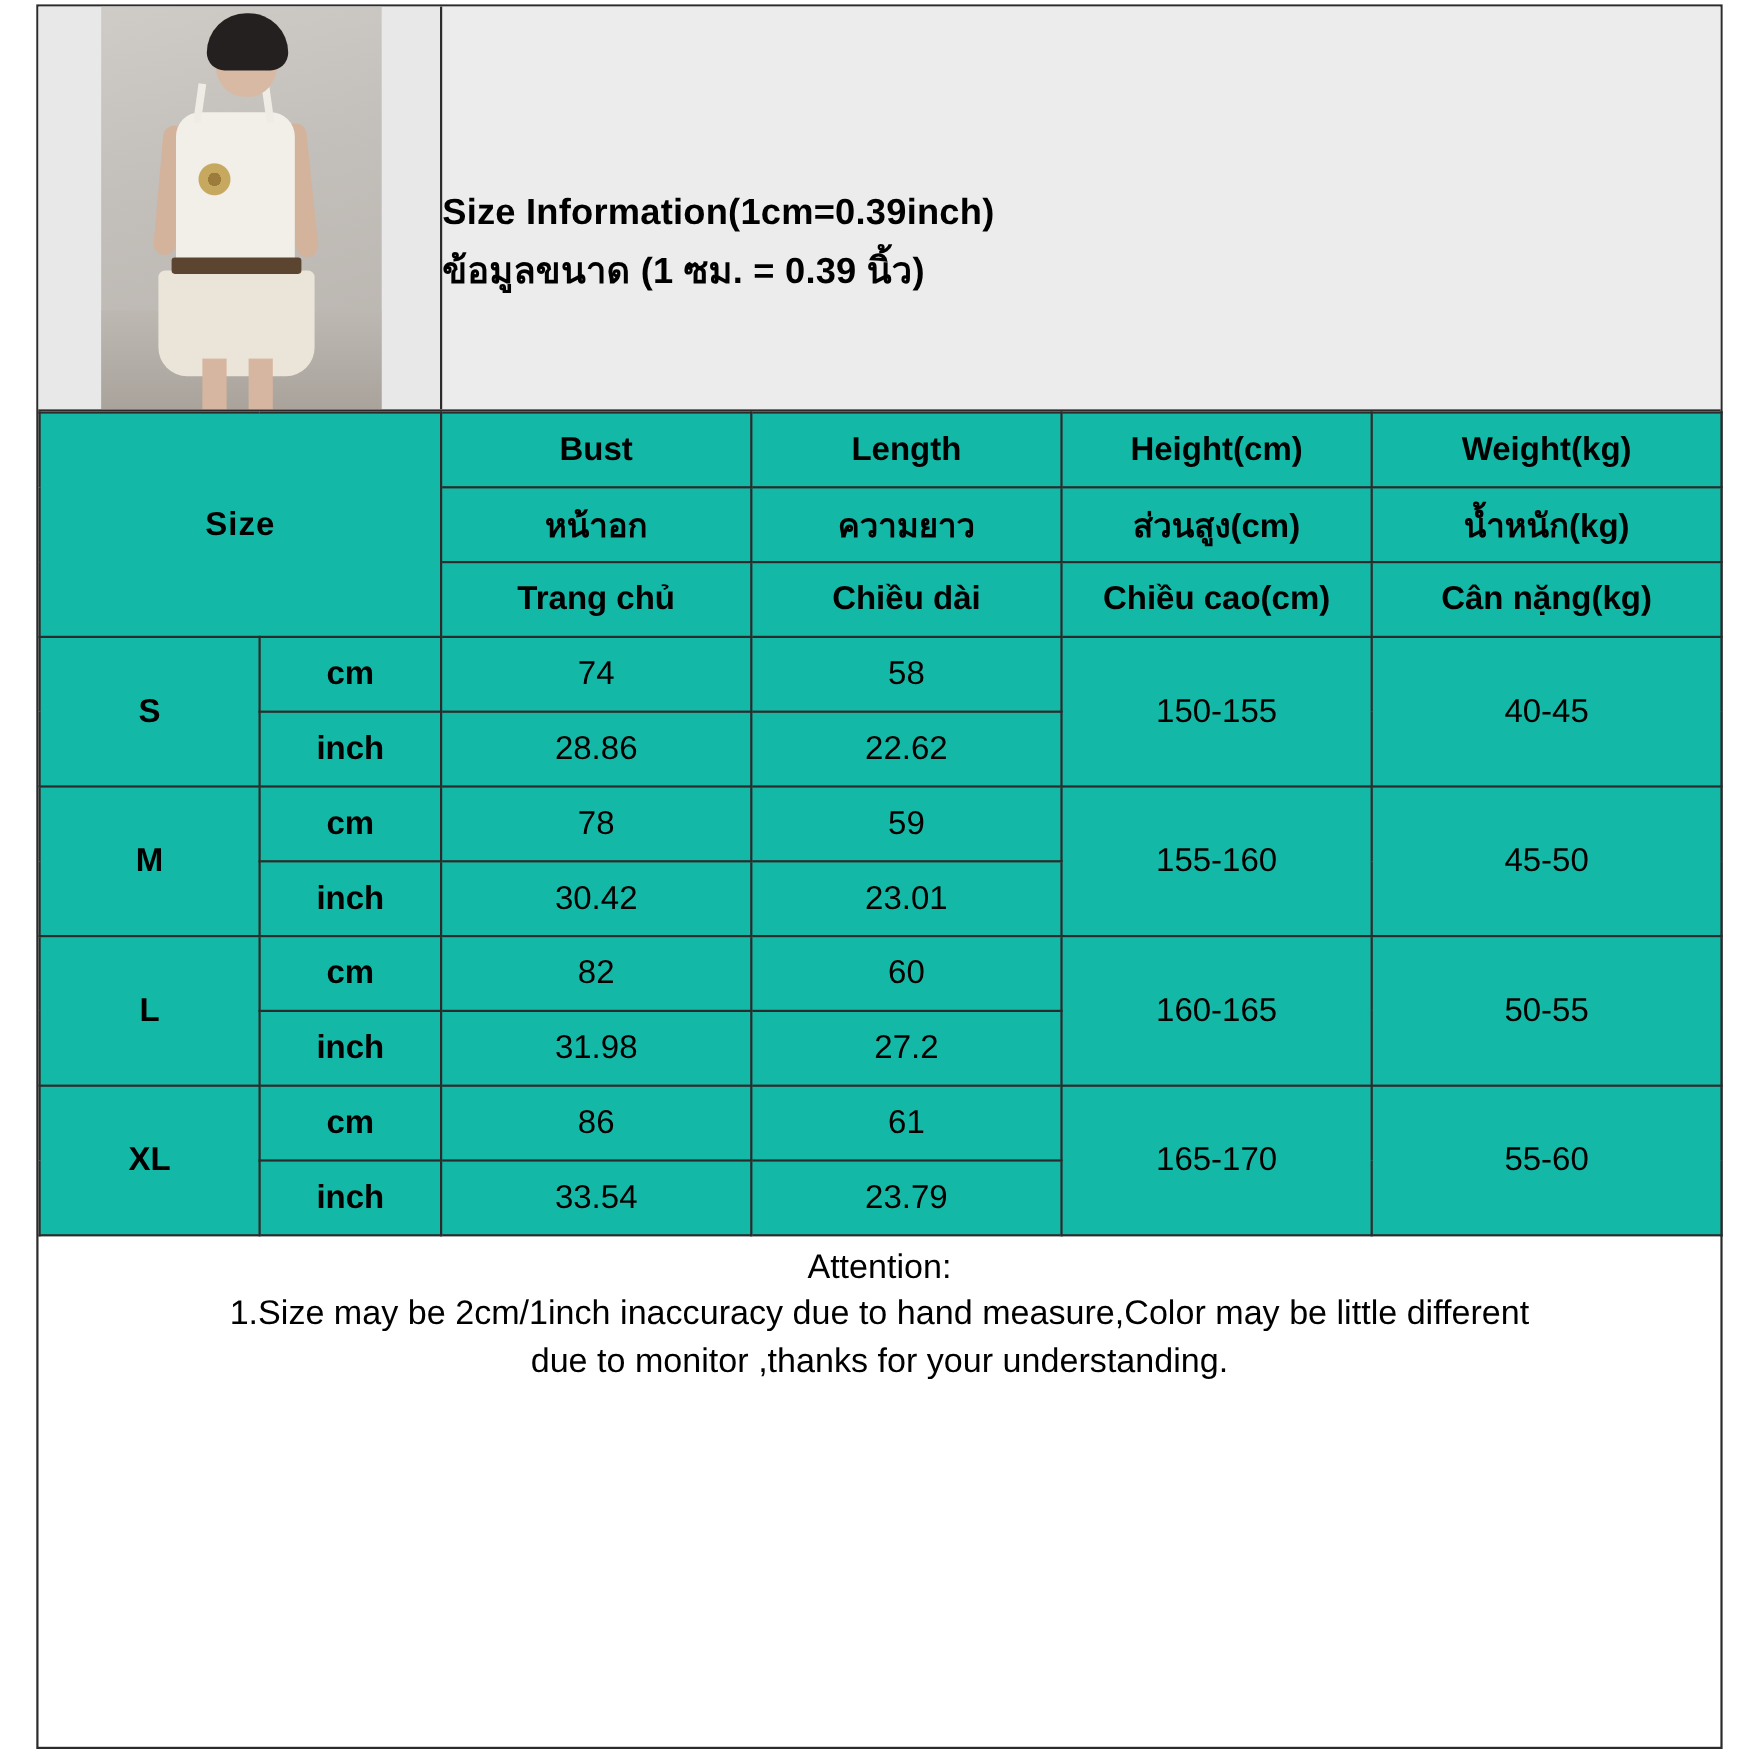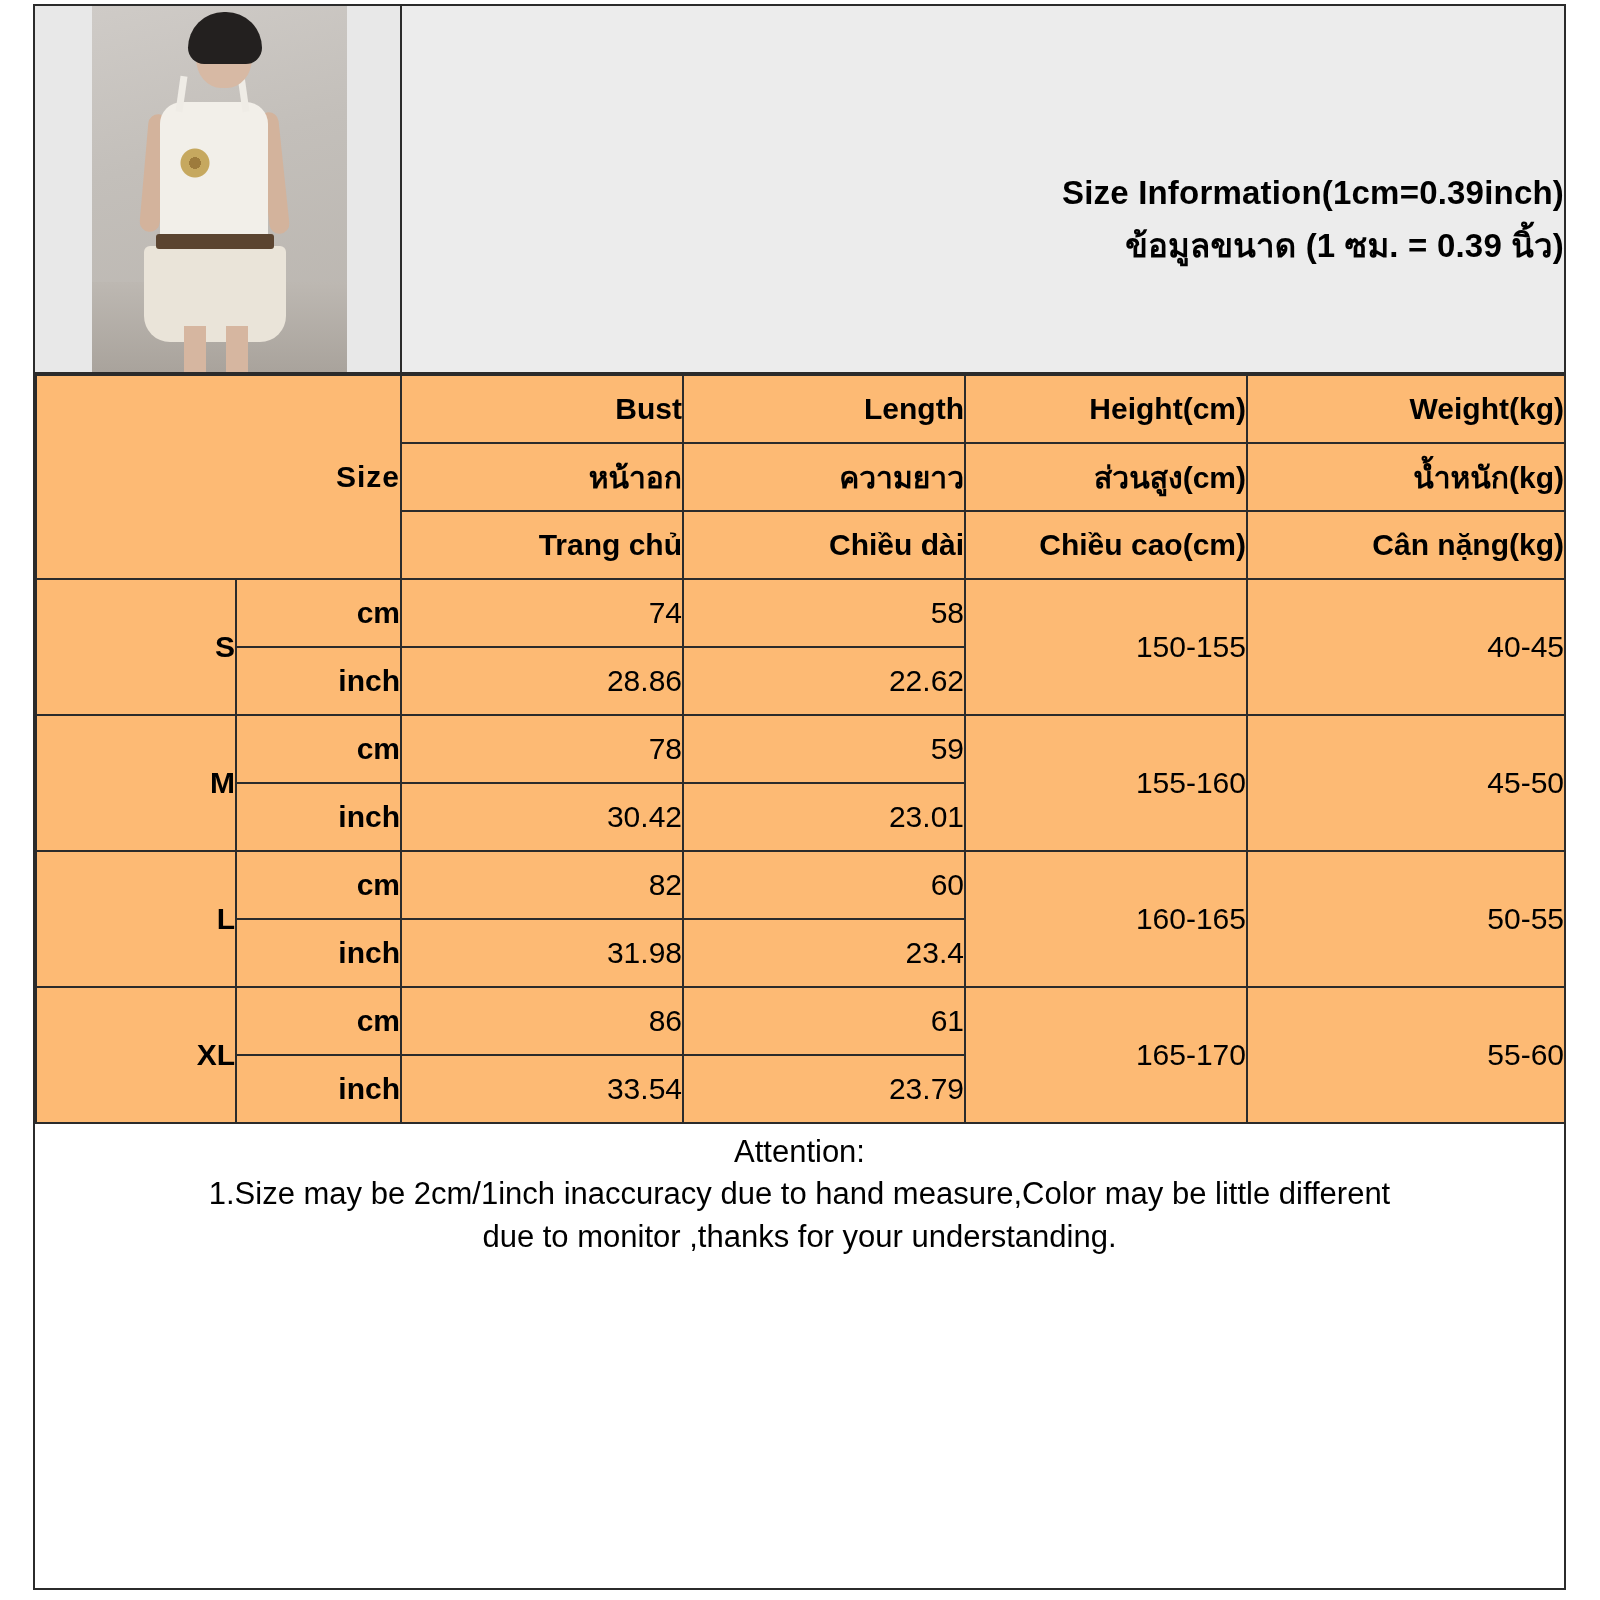--- a/index.html
+++ b/index.html
@@ -145,47 +145,47 @@
     top: 140px;
     width: 34px;
     height: 34px;
     background: radial-gradient(circle at 50% 50%, #9d7b3c 0 6px, #c6a85f 6px 14px, transparent 15px);
   }
   .title-cell {
     flex: 1;
     background: #ececec;
     display: flex;
     flex-direction: column;
-    align-items: flex-end;
+    align-items: flex-start;
     justify-content: center;
     padding-top: 60px;
     box-sizing: border-box;
   }
   .title-line {
     font-weight: bold;
     font-size: 33px;
     line-height: 1.62;
     text-align: center;
     letter-spacing: 0.2px;
   }
 
   
   table.size-table {
     width: 100%;
     border-collapse: collapse;
     table-layout: fixed;
   }
   table.size-table td {
     border: 2px solid #2b2b2b;
-    text-align: right;
+    text-align: center;
     vertical-align: middle;
     font-size: 30px;
     padding: 0;
     height: 66px;
-    background: #fdba74;
+    background: #14b8a6;
   }
   .col-size   { width: 200px; }
   .col-unit   { width: 165px; }
   .col-bust   { width: 282px; }
   .col-length { width: 282px; }
   .col-height { width: 282px; }
   .col-weight { width: 318px; }
 
   .hdr {
     background: #ececec;
@@ -317,21 +317,21 @@
         <td class="size-letter" rowspan="2">L</td>
         <td class="unit-cell">cm</td>
         <td class="val">82</td>
         <td class="val">60</td>
         <td class="range" rowspan="2">160-165</td>
         <td class="range" rowspan="2">50-55</td>
       </tr>
       <tr>
         <td class="unit-cell">inch</td>
         <td class="val">31.98</td>
-        <td class="val">23.4</td>
+        <td class="val">27.2</td>
       </tr>
 
       <tr>
         <td class="size-letter" rowspan="2">XL</td>
         <td class="unit-cell">cm</td>
         <td class="val">86</td>
         <td class="val">61</td>
         <td class="range" rowspan="2">165-170</td>
         <td class="range" rowspan="2">55-60</td>
       </tr>

